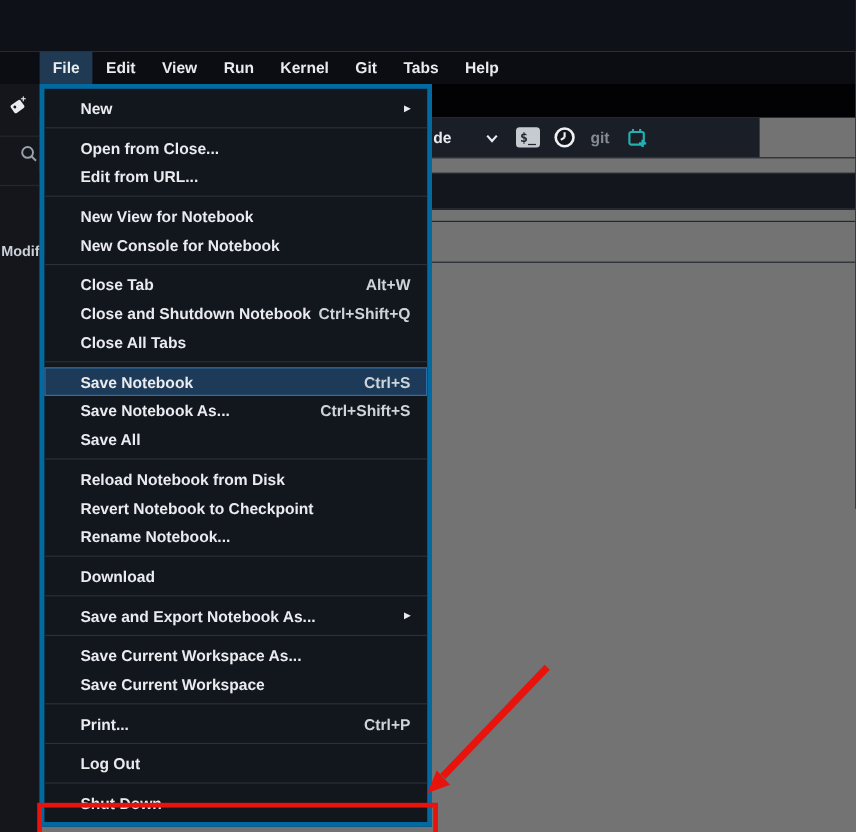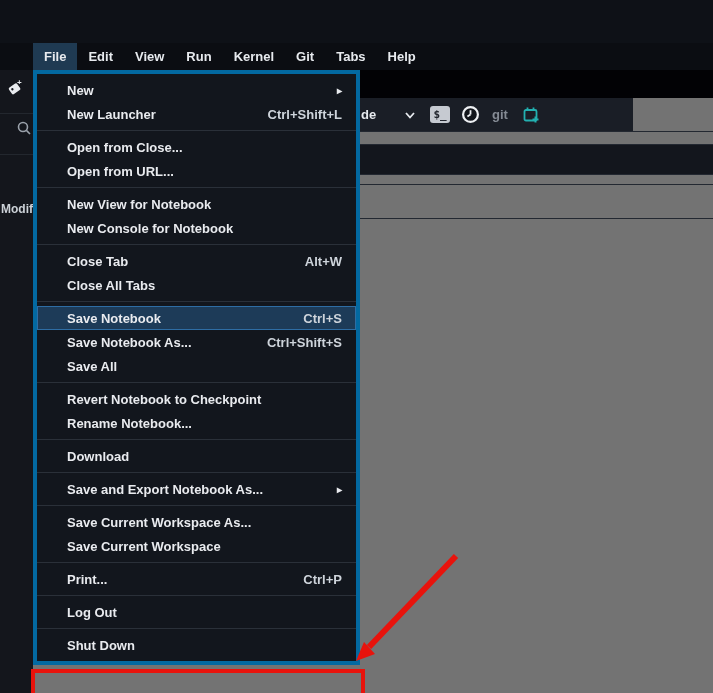--- a/index.html
+++ b/index.html
@@ -149,59 +149,62 @@
 
   <div class="bottom-left-block"></div>
   <div class="bottom-black-band"></div>
   <div class="bottom-rest"></div>
 
   <div class="menu-panel">
       <div class="menu-item">
         <span>New</span>
         <span class="submenu-arrow">▸</span>
       </div>
-      <div class="menu-item">
-        <span>New Launcher</span>
-        <span class="shortcut">Ctrl+Shift+L</span>
-      </div>
       <div class="menu-sep"></div>
       <div class="menu-item">
         <span>Open from Close...</span>
       </div>
       <div class="menu-item">
-        <span>Open from URL...</span>
+        <span>Edit from URL...</span>
       </div>
       <div class="menu-sep"></div>
       <div class="menu-item">
         <span>New View for Notebook</span>
       </div>
       <div class="menu-item">
         <span>New Console for Notebook</span>
       </div>
       <div class="menu-sep"></div>
       <div class="menu-item">
         <span>Close Tab</span>
         <span class="shortcut">Alt+W</span>
+      </div>
+      <div class="menu-item">
+        <span>Close and Shutdown Notebook</span>
+        <span class="shortcut">Ctrl+Shift+Q</span>
       </div>
       <div class="menu-item">
         <span>Close All Tabs</span>
       </div>
       <div class="menu-sep"></div>
       <div class="menu-item selected">
         <span>Save Notebook</span>
         <span class="shortcut">Ctrl+S</span>
       </div>
       <div class="menu-item">
         <span>Save Notebook As...</span>
         <span class="shortcut">Ctrl+Shift+S</span>
       </div>
       <div class="menu-item">
         <span>Save All</span>
       </div>
       <div class="menu-sep"></div>
+      <div class="menu-item">
+        <span>Reload Notebook from Disk</span>
+      </div>
       <div class="menu-item">
         <span>Revert Notebook to Checkpoint</span>
       </div>
       <div class="menu-item">
         <span>Rename Notebook...</span>
       </div>
       <div class="menu-sep"></div>
       <div class="menu-item">
         <span>Download</span>
       </div>

